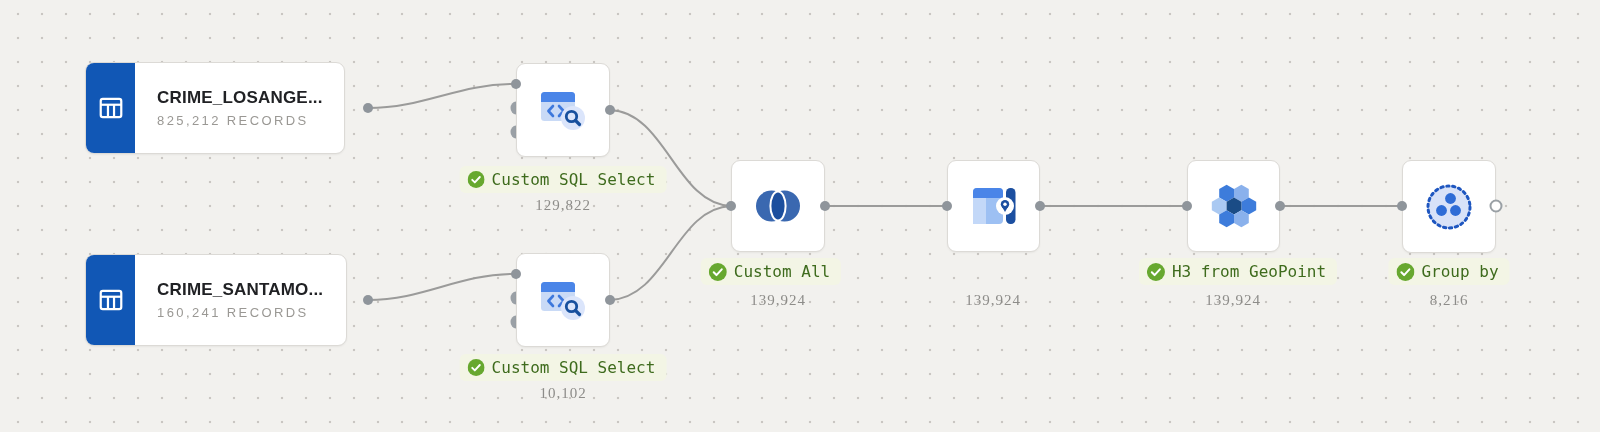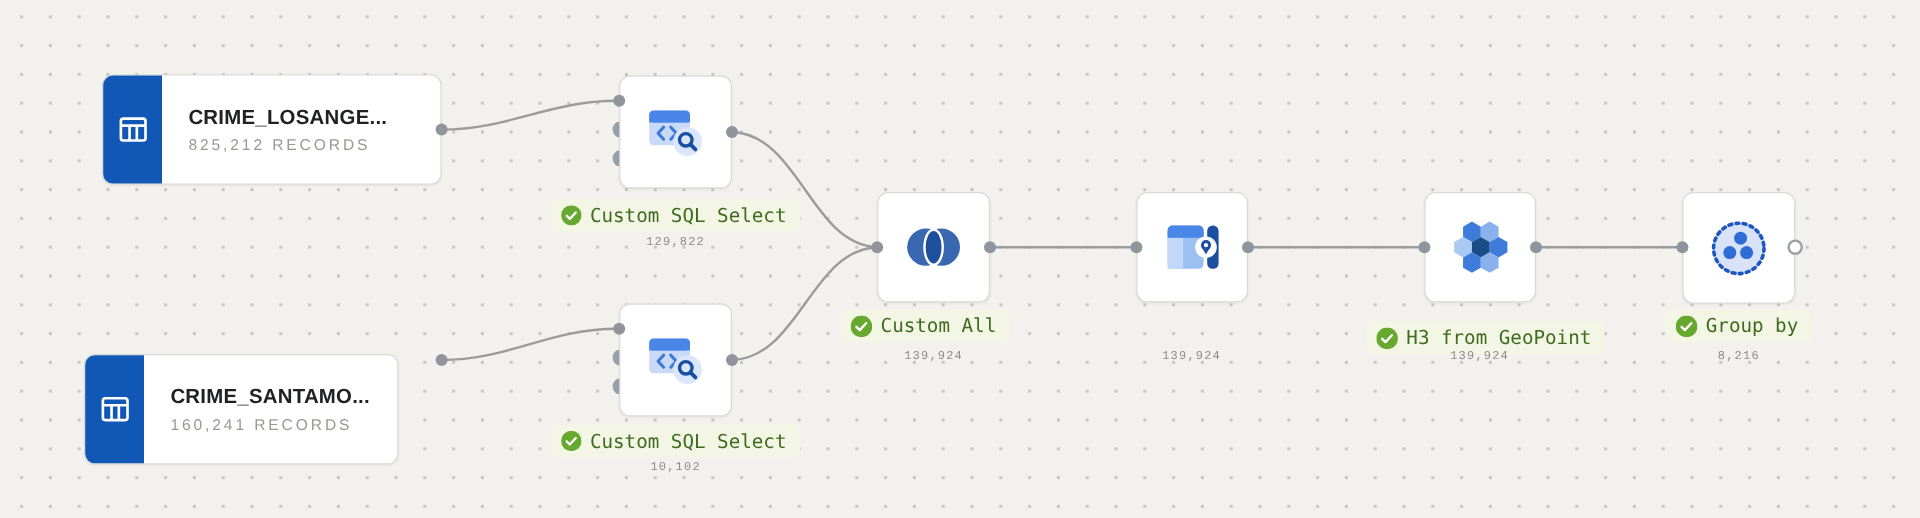--- a/index.html
+++ b/index.html
@@ -55,22 +55,22 @@
     display:flex;align-items:center;gap:7px;
     background:#f3f5e5;border-radius:6px;
     padding:4px 11px 4px 8px;
     font-family:"DejaVu Sans Mono","Liberation Mono",monospace;
     color:#3e6b1d;white-space:nowrap;z-index:3;
   }
   .pill.small{font-size:16px;}
   .pill.big{font-size:16px;}
   .count{
     position:absolute;transform:translateX(-50%);
-    font-family:Liberation Mono, monospace;
-    font-size:10px;color:#8d8c89;letter-spacing:1px;z-index:3;white-space:nowrap;
+    font-family:Liberation Serif, serif;
+    font-size:15px;color:#8d8c89;letter-spacing:1px;z-index:3;white-space:nowrap;
   }
   .check{flex:0 0 auto;display:block;}
 </style>
 </head>
 <body>
 
 <div class="canvas">
 
   <svg class="edges" width="1600" height="432" viewBox="0 0 1600 432">
     <path class="edge" d="M368,108 C424,108 458,84 514,84"></path>
@@ -80,36 +80,36 @@
     <path class="edge" d="M825,206 H947"></path>
     <path class="edge" d="M1040,206 H1187"></path>
     <path class="edge" d="M1280,206 H1402"></path>
   </svg>
 
   <div class="bump" style="left:516px;top:108px;"></div>
   <div class="bump" style="left:516px;top:132px;"></div>
   <div class="bump" style="left:516px;top:298px;"></div>
   <div class="bump" style="left:516px;top:322px;"></div>
 
-  <div class="card source-card" style="left:85px;top:62px;width:283px;height:92px;">
+  <div class="card source-card" style="left:85px;top:62px;width:260px;height:92px;">
     <div class="source-tab">
       <svg width="28" height="28" viewBox="0 0 24 24">
         <rect x="3.2" y="4.2" width="17.6" height="15.6" rx="1.8" fill="none" stroke="#ffffff" stroke-width="1.9"></rect>
         <line x1="3.2" y1="9.2" x2="20.8" y2="9.2" stroke="#ffffff" stroke-width="1.9"></line>
         <line x1="9.4" y1="9.2" x2="9.4" y2="19.8" stroke="#ffffff" stroke-width="1.9"></line>
         <line x1="14.6" y1="9.2" x2="14.6" y2="19.8" stroke="#ffffff" stroke-width="1.9"></line>
       </svg>
     </div>
     <div class="source-texts">
       <div class="source-title">CRIME_LOSANGE...</div>
       <div class="source-sub">825,212 RECORDS</div>
     </div>
   </div>
 
-  <div class="card source-card" style="left:70px;top:254px;width:262px;height:92px;margin-top:41px;">
+  <div class="card source-card" style="left:85px;top:254px;width:262px;height:92px;">
     <div class="source-tab">
       <svg width="28" height="28" viewBox="0 0 24 24">
         <rect x="3.2" y="4.2" width="17.6" height="15.6" rx="1.8" fill="none" stroke="#ffffff" stroke-width="1.9"></rect>
         <line x1="3.2" y1="9.2" x2="20.8" y2="9.2" stroke="#ffffff" stroke-width="1.9"></line>
         <line x1="9.4" y1="9.2" x2="9.4" y2="19.8" stroke="#ffffff" stroke-width="1.9"></line>
         <line x1="14.6" y1="9.2" x2="14.6" y2="19.8" stroke="#ffffff" stroke-width="1.9"></line>
       </svg>
     </div>
     <div class="source-texts">
       <div class="source-title">CRIME_SANTAMO...</div>
@@ -223,21 +223,21 @@
     <svg class="check" width="18" height="18" viewBox="0 0 17 17">
         <circle cx="8.5" cy="8.5" r="8.5" fill="#67a82f"></circle>
         <path d="M4.6 8.8 l2.6 2.6 5-5.4" fill="none" stroke="#ffffff" stroke-width="1.9" stroke-linecap="round" stroke-linejoin="round"></path>
       </svg>
     <span>Custom All</span>
   </div>
   <div class="count" style="left:778px;top:292px;">139,924</div>
 
   <div class="count" style="left:993px;top:292px;">139,924</div>
 
-  <div class="pill big" style="left:1238px;top:268px;text-align:center;">
+  <div class="pill big" style="left:1238px;top:258px;text-align:center;">
     <svg class="check" width="18" height="18" viewBox="0 0 17 17">
         <circle cx="8.5" cy="8.5" r="8.5" fill="#67a82f"></circle>
         <path d="M4.6 8.8 l2.6 2.6 5-5.4" fill="none" stroke="#ffffff" stroke-width="1.9" stroke-linecap="round" stroke-linejoin="round"></path>
       </svg>
     <span>H3 from GeoPoint</span>
   </div>
   <div class="count" style="left:1233px;top:292px;">139,924</div>
 
   <div class="pill big" style="left:1449px;top:258px;">
     <svg class="check" width="18" height="18" viewBox="0 0 17 17">

